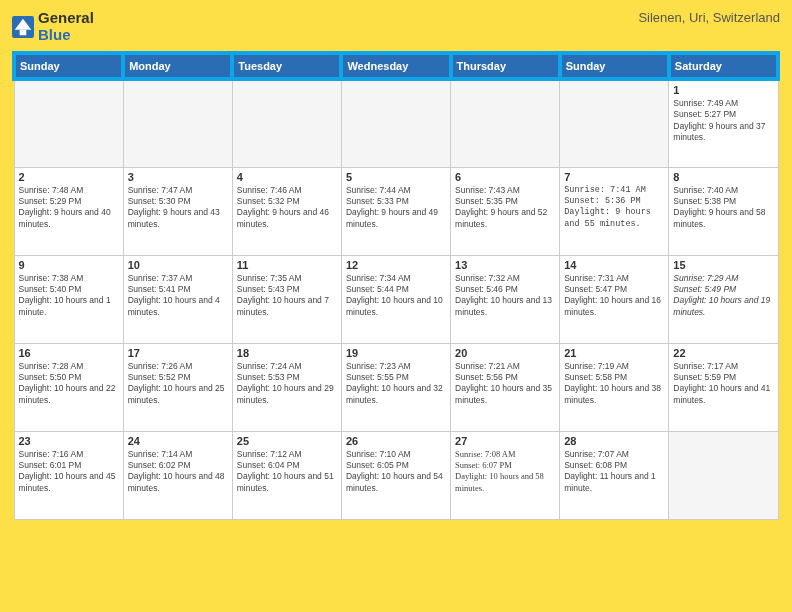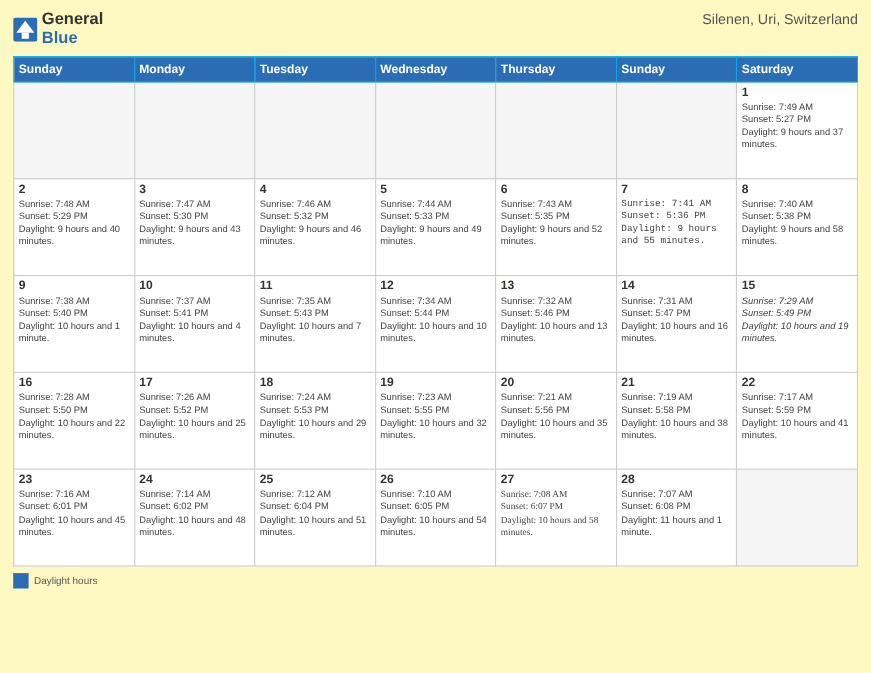--- a/index.html
+++ b/index.html
@@ -6,21 +6,21 @@
     body {
       font-family: Arial, sans-serif;
       background: #fff;
       width: 792px;
       height: 612px;
       overflow: hidden;
     }
     .page {
       width: 792px;
       height: 612px;
-      background: #fef9c3;
+      background: #fde047;
       padding: 10px 12px;
     }
     .header {
       display: flex;
       justify-content: space-between;
       align-items: flex-start;
       margin-bottom: 8px;
     }
     .logo {
       display: flex;
@@ -63,21 +63,21 @@
       border-collapse: collapse;
       table-layout: fixed;
     }
     .calendar th {
       background: #2a6db5;
       color: #fff;
       font-size: 11px;
       font-weight: bold;
       padding: 5px 4px;
       text-align: left;
-      border: 1px solid #0ea5e9;
+      border: 4px solid #0ea5e9;
     }
     .calendar td {
       border: 1px solid #ccc;
       vertical-align: top;
       padding: 3px 4px;
       font-size: 9px;
       color: #333;
       height: 88px;
       width: calc(100% / 7);
       background: #fff;
@@ -313,17 +313,13 @@
             <span class="day-number">28</span>
             <div class="day-info" style="white-space: pre-line;">Sunrise: 7:07 AM
 Sunset: 6:08 PM
 Daylight: 11 hours and 1 minute.</div>
           </td>
           <td class="empty"></td>
         </tr>
       </tbody>
   </table>
 
-  <div style="margin-top:6px; display:flex; align-items:center; font-size:9px; color:#555;">
-    <div style="width:14px;height:14px;background:#2a6db5;margin-right:5px;"></div>
-    <span>Daylight hours</span>
-  </div>
 </div>
 
 </body></html>

